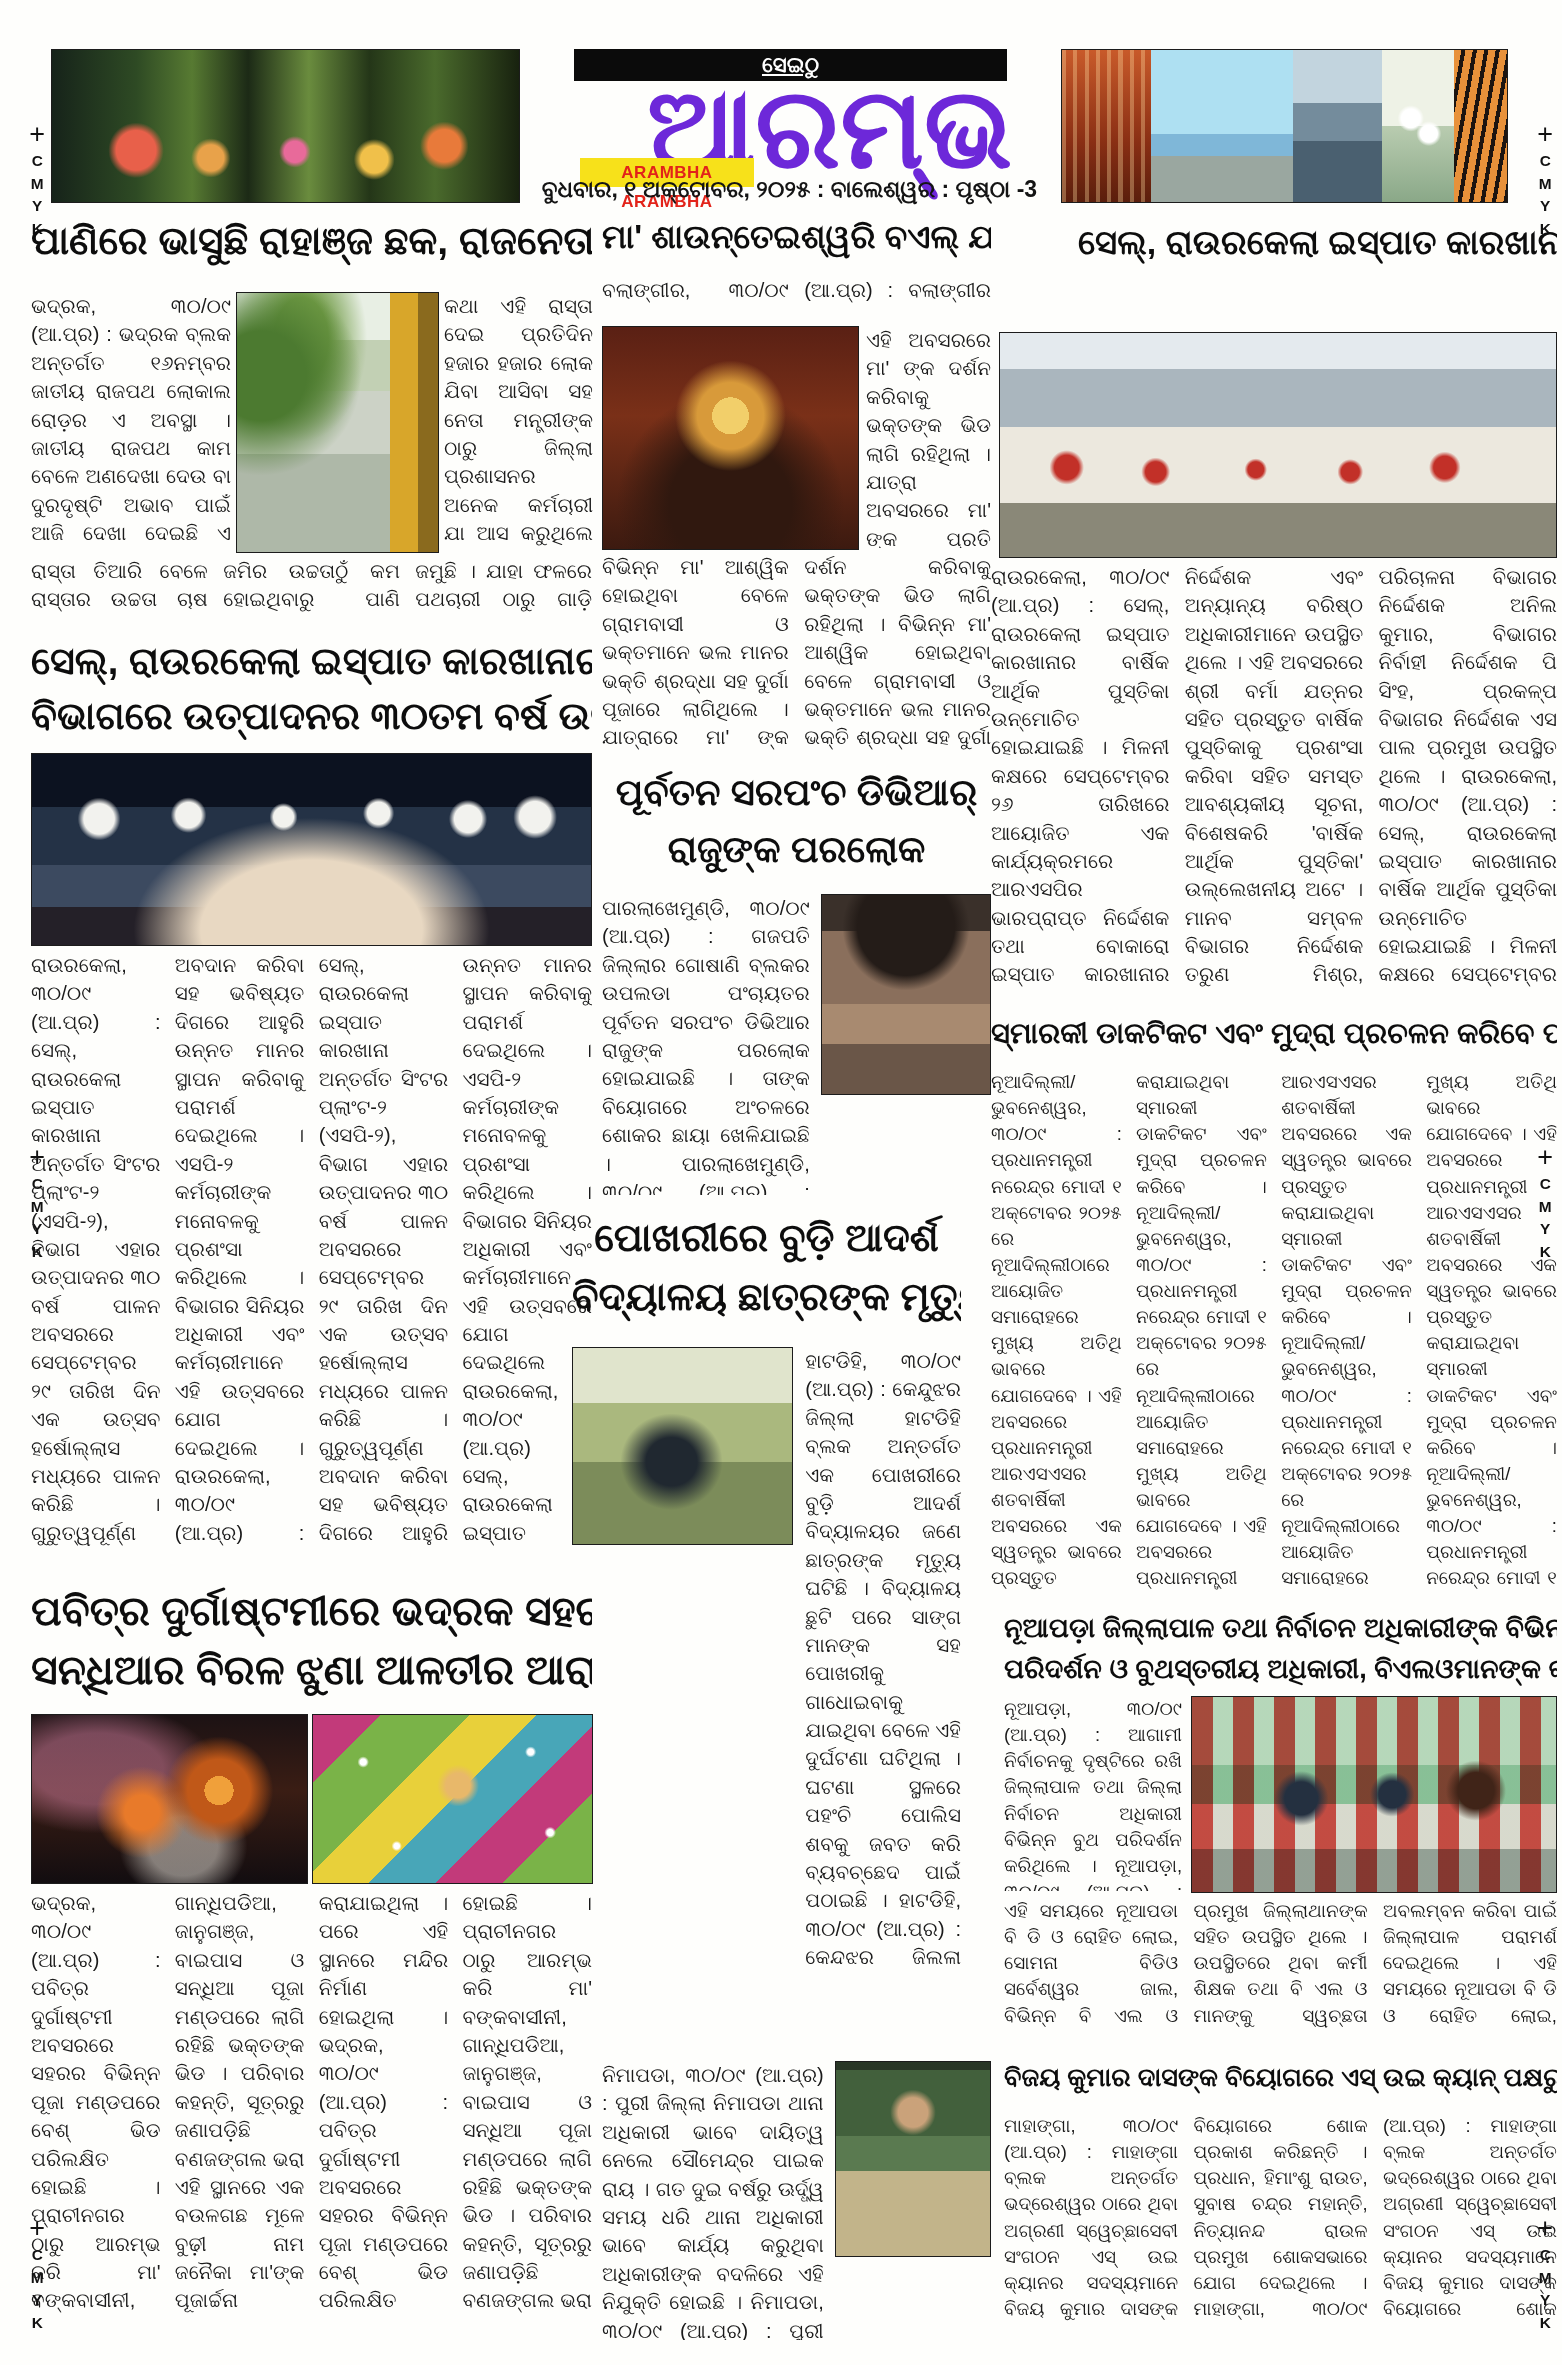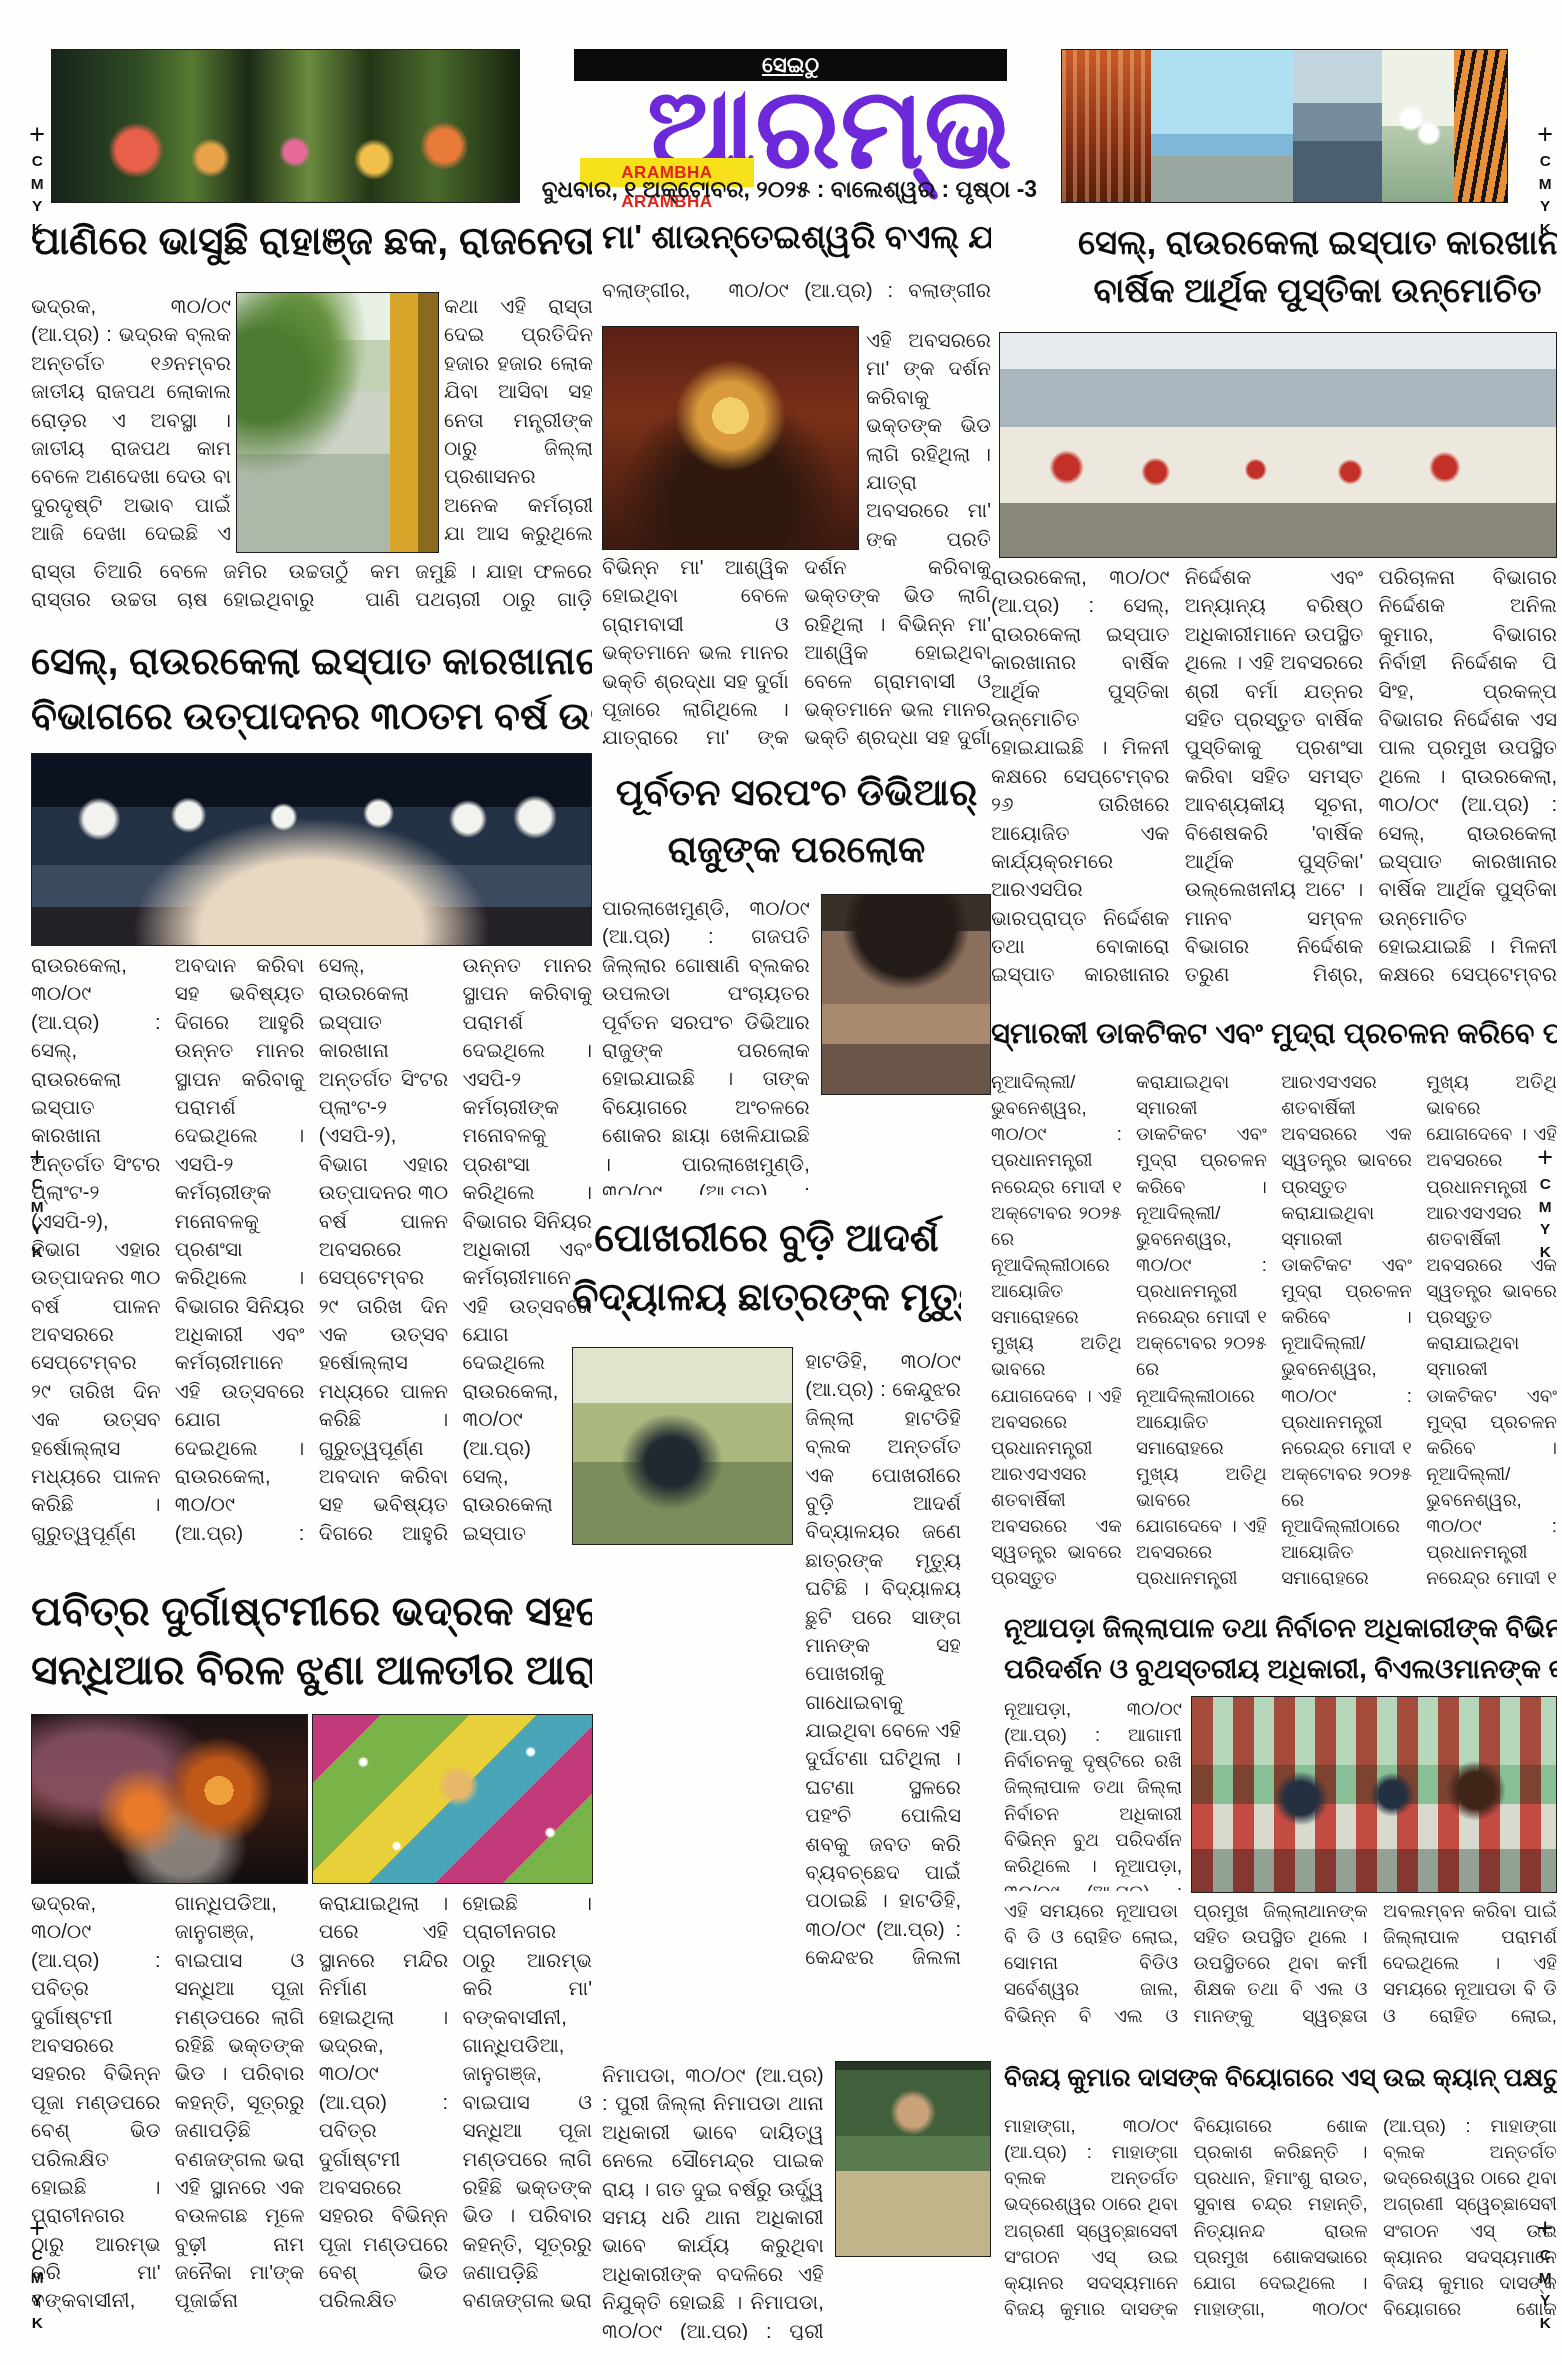--- a/index.html
+++ b/index.html
@@ -183,21 +183,20 @@
     <div class="hl center" style="font-size:33px;height:55px;white-space:nowrap;">ମା' ଶାଉନ୍ତେଇଶ୍ୱରି ବଏଲ୍ ଯାତ୍ରା</div>
     <div class="body-txt cols2 abs" style="left:0;top:57px;width:389px;height:47px;">ବଲାଙ୍ଗୀର, ୩୦/୦୯ (ଆ.ପ୍ର) : ବଲାଙ୍ଗୀର ସହର ନିକଟ ମନ୍ଦିରରେ ମା' ଶାଉନ୍ତେଇଶ୍ୱରିଙ୍କ ବଏଲ୍ ଯାତ୍ରା ଅନୁଷ୍ଠିତ ହୋଇଯାଇଛି । ଆସିଥିଲେ ବହୁ ସଂଖ୍ୟାରେ ଶ୍ରଦ୍ଧାଳୁ ଭକ୍ତ ।</div>
     <div class="ph" id="ph-pandal" style="left:0;top:107px;width:255px;height:222px;"></div>
     <div class="body-txt abs" style="left:264px;top:107px;width:125px;height:222px;">ଏହି ଅବସରରେ ମା' ଙ୍କ ଦର୍ଶନ କରିବାକୁ ଭକ୍ତଙ୍କ ଭିଡ ଲାଗି ରହିଥିଲା । ଯାତ୍ରା ଅବସରରେ ମା' ଙ୍କ ପ୍ରତି ପ୍ରଥା ୬ ରୁ ୪୦ ରେ ଆରମ୍ଭ ହୋଇଥିଲା । ଏହି ଅବସରରେ ମା' ଙ୍କ ଦର୍ଶନ କରିବାକୁ ଭକ୍ତଙ୍କ ଭିଡ ଲାଗି ରହିଥିଲା । ଯାତ୍ରା ଅବସରରେ ମା' ଙ୍କ ପ୍ରତି ପ୍ରଥା ୬ ରୁ ୪୦ ରେ ଆରମ୍ଭ ହୋଇଥିଲା । ଏହି ଅବସରରେ ମା' ଙ୍କ ଦର୍ଶନ କରିବାକୁ ଭକ୍ତଙ୍କ ଭିଡ ଲାଗି ରହିଥିଲା । ଯାତ୍ରା ଅବସରରେ ମା' ଙ୍କ ପ୍ରତି ପ୍ରଥା ୬ ରୁ ୪୦ ରେ ଆରମ୍ଭ ହୋଇଥିଲା ।</div>
     <div class="body-txt cols2 abs" style="left:0;top:334px;width:389px;height:203px;">ବିଭିନ୍ନ ମା' ଆଶ୍ୱିକ ହୋଇଥିବା ବେଳେ ଗ୍ରାମବାସୀ ଓ ଭକ୍ତମାନେ ଭଲ ମାନର ଭକ୍ତି ଶ୍ରଦ୍ଧା ସହ ଦୁର୍ଗା ପୂଜାରେ ଲାଗିଥିଲେ । ଯାତ୍ରାରେ ମା' ଙ୍କ ଦର୍ଶନ କରିବାକୁ ଭକ୍ତଙ୍କ ଭିଡ ଲାଗି ରହିଥିଲା । ବିଭିନ୍ନ ମା' ଆଶ୍ୱିକ ହୋଇଥିବା ବେଳେ ଗ୍ରାମବାସୀ ଓ ଭକ୍ତମାନେ ଭଲ ମାନର ଭକ୍ତି ଶ୍ରଦ୍ଧା ସହ ଦୁର୍ଗା ପୂଜାରେ ଲାଗିଥିଲେ । ଯାତ୍ରାରେ ମା' ଙ୍କ ଦର୍ଶନ କରିବାକୁ ଭକ୍ତଙ୍କ ଭିଡ ଲାଗି ରହିଥିଲା । ବିଭିନ୍ନ ମା' ଆଶ୍ୱିକ ହୋଇଥିବା ବେଳେ ଗ୍ରାମବାସୀ ଓ ଭକ୍ତମାନେ ଭଲ ମାନର ଭକ୍ତି ଶ୍ରଦ୍ଧା ସହ ଦୁର୍ଗା ପୂଜାରେ ଲାଗିଥିଲେ । ଯାତ୍ରାରେ ମା' ଙ୍କ ଦର୍ଶନ କରିବାକୁ ଭକ୍ତଙ୍କ ଭିଡ ଲାଗି ରହିଥିଲା ।</div>
   </div>
 
   <div class="abs" style="left:991px;top:219px;width:566px;height:778px;">
     <div class="hl center abs" style="left:87px;top:0;width:479px;font-size:34px;height:109px;line-height:1.4;">
       <span class="ln">ସେଲ୍, ରାଉରକେଲା ଇସ୍ପାତ କାରଖାନାର</span>
-      <span class="ln">ବାର୍ଷିକ ଆର୍ଥିକ ପୁସ୍ତିକା ଉନ୍ମୋଚିତ</span>
     </div>
     <div class="ph" id="ph-group" style="left:7.7px;top:113px;width:556px;height:224px;"></div>
     <div class="body-txt cols3 abs" style="left:0;top:344px;width:566px;height:433px;">ରାଉରକେଲା, ୩୦/୦୯ (ଆ.ପ୍ର) : ସେଲ୍, ରାଉରକେଲା ଇସ୍ପାତ କାରଖାନାର ବାର୍ଷିକ ଆର୍ଥିକ ପୁସ୍ତିକା ଉନ୍ମୋଚିତ ହୋଇଯାଇଛି । ମିଳନୀ କକ୍ଷରେ ସେପ୍ଟେମ୍ବର ୨୬ ତାରିଖରେ ଆୟୋଜିତ ଏକ କାର୍ଯ୍ୟକ୍ରମରେ ଆରଏସପିର ଭାରପ୍ରାପ୍ତ ନିର୍ଦ୍ଦେଶକ ତଥା ବୋକାରୋ ଇସ୍ପାତ କାରଖାନାର ନିର୍ଦ୍ଦେଶକ ଏବଂ ଅନ୍ୟାନ୍ୟ ବରିଷ୍ଠ ଅଧିକାରୀମାନେ ଉପସ୍ଥିତ ଥିଲେ । ଏହି ଅବସରରେ ଶ୍ରୀ ବର୍ମା ଯତ୍ନର ସହିତ ପ୍ରସ୍ତୁତ ବାର୍ଷିକ ପୁସ୍ତିକାକୁ ପ୍ରଶଂସା କରିବା ସହିତ ସମସ୍ତ ଆବଶ୍ୟକୀୟ ସୂଚନା, ବିଶେଷକରି 'ବାର୍ଷିକ ଆର୍ଥିକ ପୁସ୍ତିକା' ଉଲ୍ଲେଖନୀୟ ଅଟେ । ମାନବ ସମ୍ବଳ ବିଭାଗର ନିର୍ଦ୍ଦେଶକ ତରୁଣ ମିଶ୍ର, ପରିଚାଳନା ବିଭାଗର ନିର୍ଦ୍ଦେଶକ ଅନିଲ କୁମାର, ବିଭାଗର ନିର୍ବାହୀ ନିର୍ଦ୍ଦେଶକ ପି ସିଂହ, ପ୍ରକଳ୍ପ ବିଭାଗର ନିର୍ଦ୍ଦେଶକ ଏସ ପାଲ ପ୍ରମୁଖ ଉପସ୍ଥିତ ଥିଲେ । ରାଉରକେଲା, ୩୦/୦୯ (ଆ.ପ୍ର) : ସେଲ୍, ରାଉରକେଲା ଇସ୍ପାତ କାରଖାନାର ବାର୍ଷିକ ଆର୍ଥିକ ପୁସ୍ତିକା ଉନ୍ମୋଚିତ ହୋଇଯାଇଛି । ମିଳନୀ କକ୍ଷରେ ସେପ୍ଟେମ୍ବର ୨୬ ତାରିଖରେ ଆୟୋଜିତ ଏକ କାର୍ଯ୍ୟକ୍ରମରେ ଆରଏସପିର ଭାରପ୍ରାପ୍ତ ନିର୍ଦ୍ଦେଶକ ତଥା ବୋକାରୋ ଇସ୍ପାତ କାରଖାନାର ନିର୍ଦ୍ଦେଶକ ଏବଂ ଅନ୍ୟାନ୍ୟ ବରିଷ୍ଠ ଅଧିକାରୀମାନେ ଉପସ୍ଥିତ ଥିଲେ । ଏହି ଅବସରରେ ଶ୍ରୀ ବର୍ମା ଯତ୍ନର ସହିତ ପ୍ରସ୍ତୁତ ବାର୍ଷିକ ପୁସ୍ତିକାକୁ ପ୍ରଶଂସା କରିବା ସହିତ ସମସ୍ତ ଆବଶ୍ୟକୀୟ ସୂଚନା, ବିଶେଷକରି 'ବାର୍ଷିକ ଆର୍ଥିକ ପୁସ୍ତିକା' ଉଲ୍ଲେଖନୀୟ ଅଟେ । ମାନବ ସମ୍ବଳ ବିଭାଗର ନିର୍ଦ୍ଦେଶକ ତରୁଣ ମିଶ୍ର, ପରିଚାଳନା ବିଭାଗର ନିର୍ଦ୍ଦେଶକ ଅନିଲ କୁମାର, ବିଭାଗର ନିର୍ବାହୀ ନିର୍ଦ୍ଦେଶକ ପି ସିଂହ, ପ୍ରକଳ୍ପ ବିଭାଗର ନିର୍ଦ୍ଦେଶକ ଏସ ପାଲ ପ୍ରମୁଖ ଉପସ୍ଥିତ ଥିଲେ । ରାଉରକେଲା, ୩୦/୦୯ (ଆ.ପ୍ର) : ସେଲ୍, ରାଉରକେଲା ଇସ୍ପାତ କାରଖାନାର ବାର୍ଷିକ ଆର୍ଥିକ ପୁସ୍ତିକା ଉନ୍ମୋଚିତ ହୋଇଯାଇଛି । ମିଳନୀ କକ୍ଷରେ ସେପ୍ଟେମ୍ବର ୨୬ ତାରିଖରେ ଆୟୋଜିତ ଏକ କାର୍ଯ୍ୟକ୍ରମରେ ଆରଏସପିର ଭାରପ୍ରାପ୍ତ ନିର୍ଦ୍ଦେଶକ ତଥା ବୋକାରୋ ଇସ୍ପାତ କାରଖାନାର ନିର୍ଦ୍ଦେଶକ ଏବଂ ଅନ୍ୟାନ୍ୟ ବରିଷ୍ଠ ଅଧିକାରୀମାନେ ଉପସ୍ଥିତ ଥିଲେ । ଏହି ଅବସରରେ ଶ୍ରୀ ବର୍ମା ଯତ୍ନର ସହିତ ପ୍ରସ୍ତୁତ ବାର୍ଷିକ ପୁସ୍ତିକାକୁ ପ୍ରଶଂସା କରିବା ସହିତ ସମସ୍ତ ଆବଶ୍ୟକୀୟ ସୂଚନା, ବିଶେଷକରି 'ବାର୍ଷିକ ଆର୍ଥିକ ପୁସ୍ତିକା' ଉଲ୍ଲେଖନୀୟ ଅଟେ । ମାନବ ସମ୍ବଳ ବିଭାଗର ନିର୍ଦ୍ଦେଶକ ତରୁଣ ମିଶ୍ର, ପରିଚାଳନା ବିଭାଗର ନିର୍ଦ୍ଦେଶକ ଅନିଲ କୁମାର, ବିଭାଗର ନିର୍ବାହୀ ନିର୍ଦ୍ଦେଶକ ପି ସିଂହ, ପ୍ରକଳ୍ପ ବିଭାଗର ନିର୍ଦ୍ଦେଶକ ଏସ ପାଲ ପ୍ରମୁଖ ଉପସ୍ଥିତ ଥିଲେ ।</div>
   </div>
 
   <div class="abs" style="left:31px;top:634px;width:561px;height:918px;">
     <div class="hl center" style="font-size:38px;height:116px;line-height:1.45;">
       <span class="ln">ସେଲ୍, ରାଉରକେଲା ଇସ୍ପାତ କାରଖାନାର ସିଂଟର ପ୍ଲାଂଟ-୨</span>
       <span class="ln">ବିଭାଗରେ ଉତ୍ପାଦନର ୩୦ତମ ବର୍ଷ ଉତ୍ସବ ପାଳିତ</span>
     </div>

